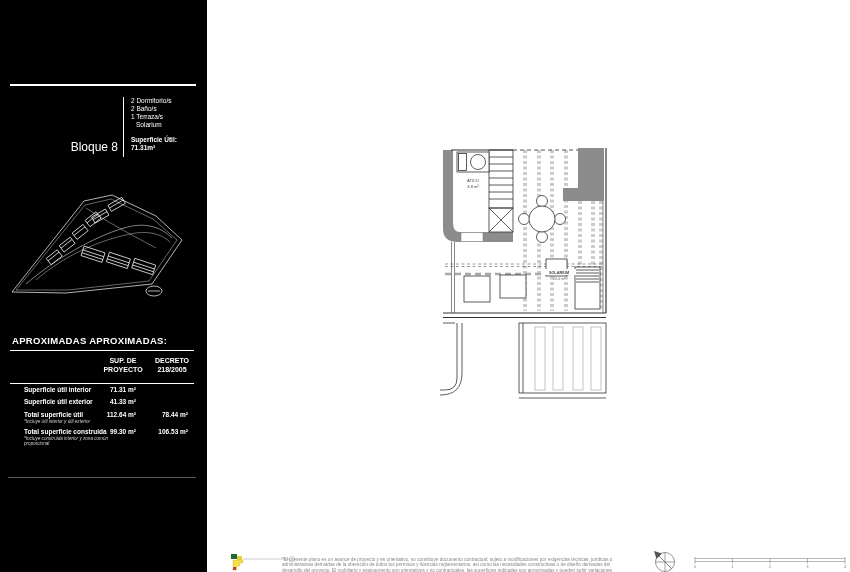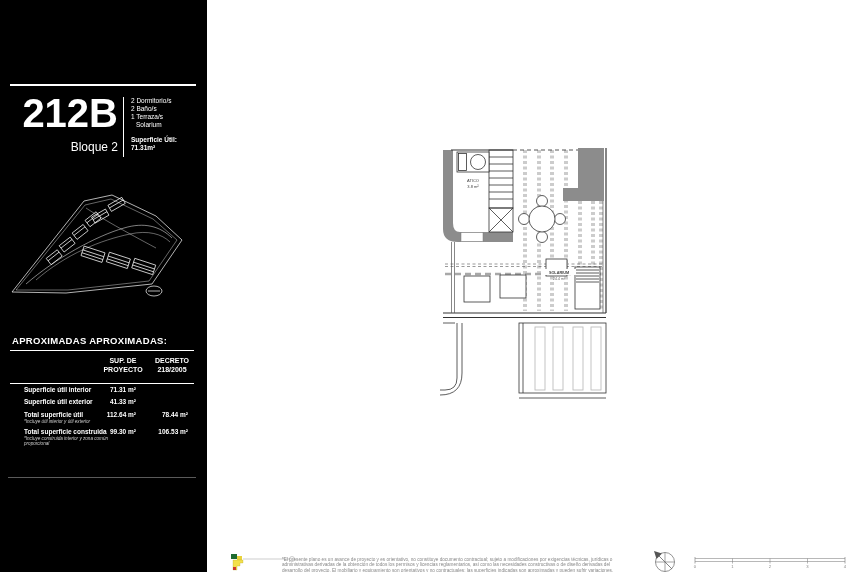--- a/index.html
+++ b/index.html
@@ -40,22 +40,21 @@
   .scalebar{position:absolute;left:692px;top:555px;}
 </style>
 </head>
 <body>
 
 <div id="page">
 
   <div id="sidebar">
     <div class="sb-topline"></div>
 
-    <div class="unit-code">212B</div>
-    <div class="block-label">Bloque 2</div>
+    <div class="block-label">Bloque 8</div>
     <div class="sb-vline"></div>
 
     <div class="features">
       <div>2 Dormitorio/s</div>
       <div>2 Baño/s</div>
       <div>1 Terraza/s</div>
       <div class="feature-indent">Solarium</div>
     </div>
     <div class="area-label">Superficie Útil:</div>
     <div class="area-value">71.31m²</div>

